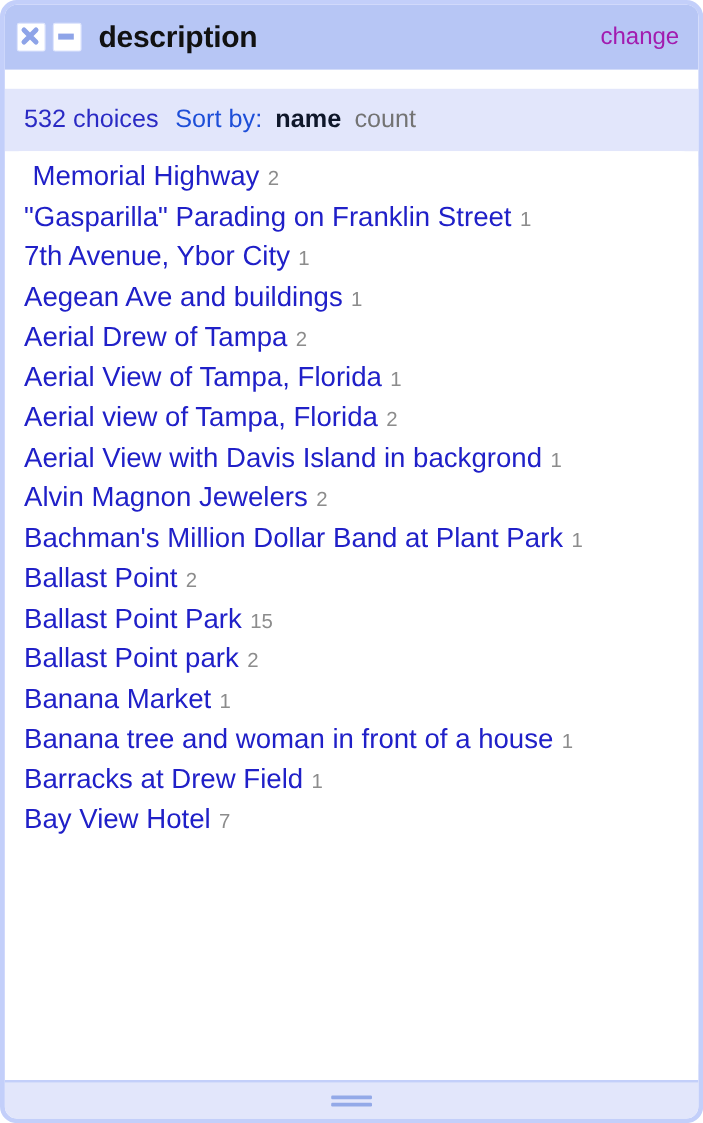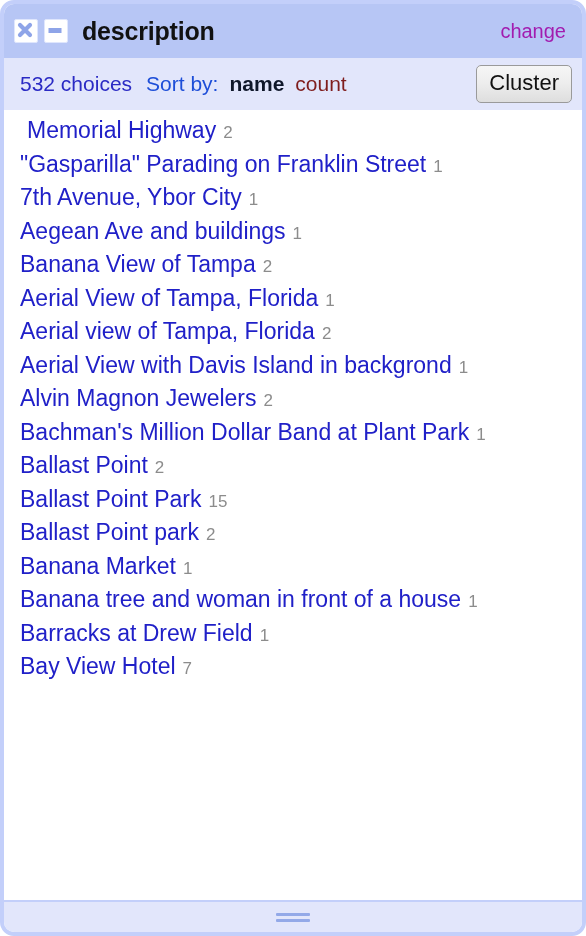--- a/index.html
+++ b/index.html
@@ -68,20 +68,21 @@
 
   
   .toolbar {
     box-sizing: border-box;
     height: 52px;
     flex: 0 0 52px;
     background: #e2e6fb;
     display: flex;
     align-items: center;
     padding: 0 10px 0 16px;
+    margin-top: 16px;
   }
   .choices-link {
     font-size: 21px;
     color: #2a2ac4;
     cursor: pointer;
     white-space: nowrap;
   }
   .sort-label {
     font-size: 21px;
     color: #1d4ed8;
@@ -92,21 +93,21 @@
     font-size: 21px;
     margin-left: 11px;
     white-space: nowrap;
     cursor: pointer;
   }
   .sort-opt.active {
     color: #0f172a;
     font-weight: bold;
   }
   .sort-opt.inactive {
-    color: #7f1d1d;
+    color: #737373;
   }
   .toolbar-spacer { flex: 1 1 auto; }
   .cluster-btn {
     font-family: "Liberation Sans", sans-serif;
     font-size: 22px;
     color: #111111;
     background: linear-gradient(to bottom, #f6f6f6 0%, #ededed 48%, #dedede 100%);
     border: 1px solid #9a9a9a;
     border-radius: 5px;
     padding: 4px 12px 6px 12px;
@@ -206,30 +207,29 @@
     <span class="choices-link">532 choices</span>
 
     <span class="sort-label">Sort by:</span>
 
     <span class="sort-opt active">name</span>
 
     <span class="sort-opt inactive">count</span>
 
     <span class="toolbar-spacer"></span>
 
-    <button class="cluster-btn">Cluster</button>
   </div>
 
   <div class="list-body">
     <ul class="facet-list" id="facet-list">
         <li class="facet-row indented"><span class="facet-name">Memorial Highway</span><span class="facet-count">2</span></li>
         <li class="facet-row"><span class="facet-name">"Gasparilla" Parading on Franklin Street</span><span class="facet-count">1</span></li>
         <li class="facet-row"><span class="facet-name">7th Avenue, Ybor City</span><span class="facet-count">1</span></li>
         <li class="facet-row"><span class="facet-name">Aegean Ave and buildings</span><span class="facet-count">1</span></li>
-        <li class="facet-row"><span class="facet-name">Banana View of Tampa</span><span class="facet-count">2</span></li>
+        <li class="facet-row"><span class="facet-name">Aerial Drew of Tampa</span><span class="facet-count">2</span></li>
         <li class="facet-row"><span class="facet-name">Aerial View of Tampa, Florida</span><span class="facet-count">1</span></li>
         <li class="facet-row"><span class="facet-name">Aerial view of Tampa, Florida</span><span class="facet-count">2</span></li>
         <li class="facet-row"><span class="facet-name">Aerial View with Davis Island in backgrond</span><span class="facet-count">1</span></li>
         <li class="facet-row"><span class="facet-name">Alvin Magnon Jewelers</span><span class="facet-count">2</span></li>
         <li class="facet-row"><span class="facet-name">Bachman's Million Dollar Band at Plant Park</span><span class="facet-count">1</span></li>
         <li class="facet-row"><span class="facet-name">Ballast Point</span><span class="facet-count">2</span></li>
         <li class="facet-row"><span class="facet-name">Ballast Point Park</span><span class="facet-count">15</span></li>
         <li class="facet-row"><span class="facet-name">Ballast Point park</span><span class="facet-count">2</span></li>
         <li class="facet-row"><span class="facet-name">Banana Market</span><span class="facet-count">1</span></li>
         <li class="facet-row"><span class="facet-name">Banana tree and woman in front of a house</span><span class="facet-count">1</span></li>

